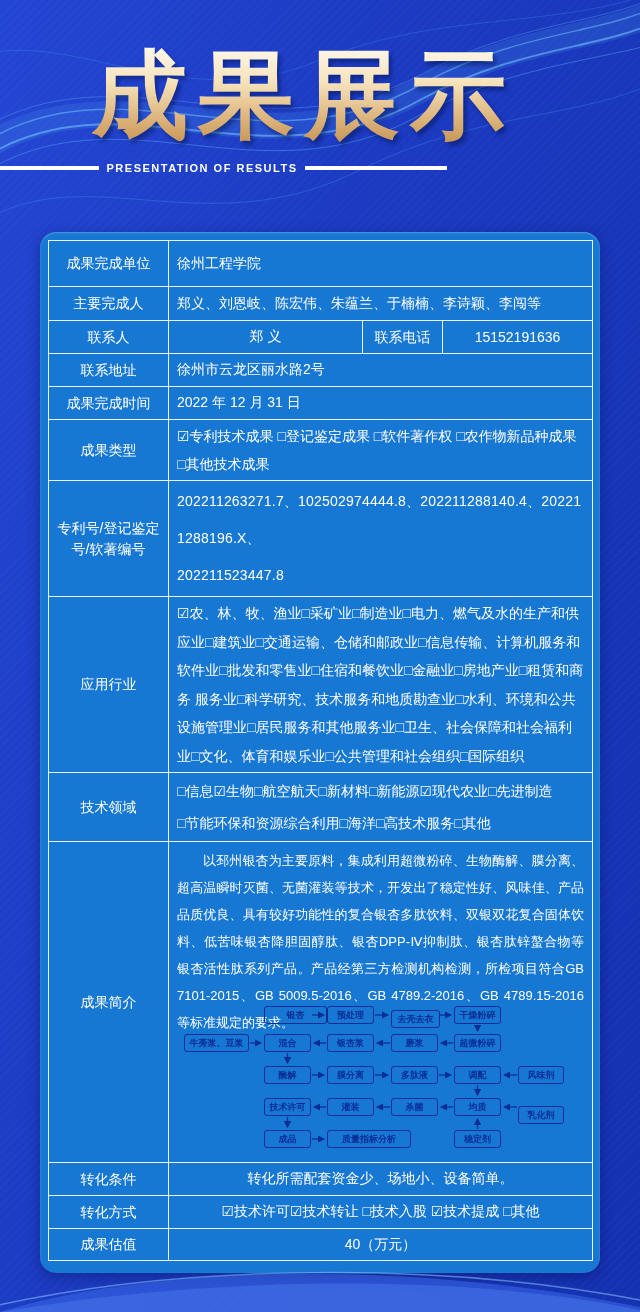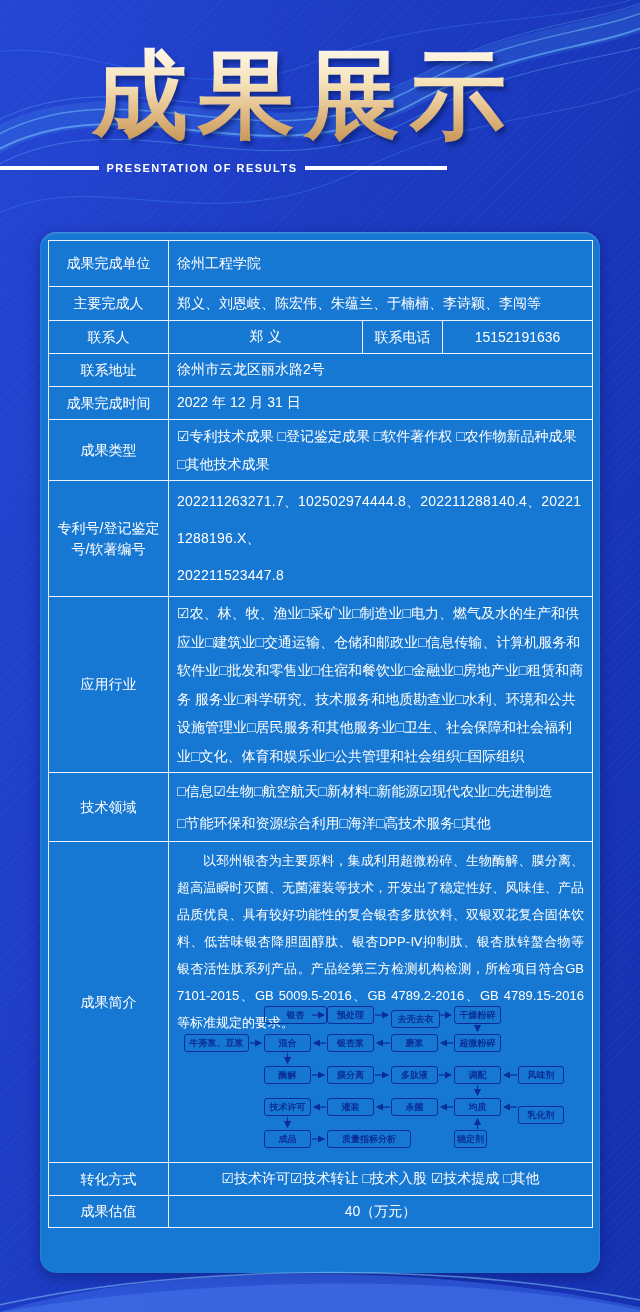--- a/index.html
+++ b/index.html
@@ -192,26 +192,30 @@
             <div class="fnode" style="left:210px;top:64px;width:47px">多肽液</div>
             <div class="fnode" style="left:273px;top:64px;width:47px">调配</div>
             <div class="fnode" style="left:337px;top:64px;width:46px">风味剂</div>
             <div class="fnode" style="left:83px;top:96px;width:47px">技术许可</div>
             <div class="fnode" style="left:146px;top:96px;width:47px">灌装</div>
             <div class="fnode" style="left:210px;top:96px;width:47px">杀菌</div>
             <div class="fnode" style="left:273px;top:96px;width:47px">均质</div>
             <div class="fnode" style="left:337px;top:104px;width:46px">乳化剂</div>
             <div class="fnode" style="left:83px;top:128px;width:47px">成品</div>
             <div class="fnode" style="left:146px;top:128px;width:84px">质量指标分析</div>
-            <div class="fnode" style="left:273px;top:128px;width:33px">稳定剂</div>
+            <div class="fnode" style="left:273px;top:128px;width:47px">稳定剂</div>
           </div>
         </td>
       </tr>
 
 
+      <tr style="height:33px">
+        <td class="lbl">转化条件</td>
+        <td class="val c" colspan="3">转化所需配套资金少、场地小、设备简单。</td>
+      </tr>
 
       <tr style="height:33px">
         <td class="lbl">转化方式</td>
         <td class="val c small" colspan="3">☑技术许可☑技术转让 □技术入股 ☑技术提成 □其他</td>
       </tr>
 
       <tr style="height:32px">
         <td class="lbl">成果估值</td>
         <td class="val c" colspan="3">40（万元）</td>
       </tr>

